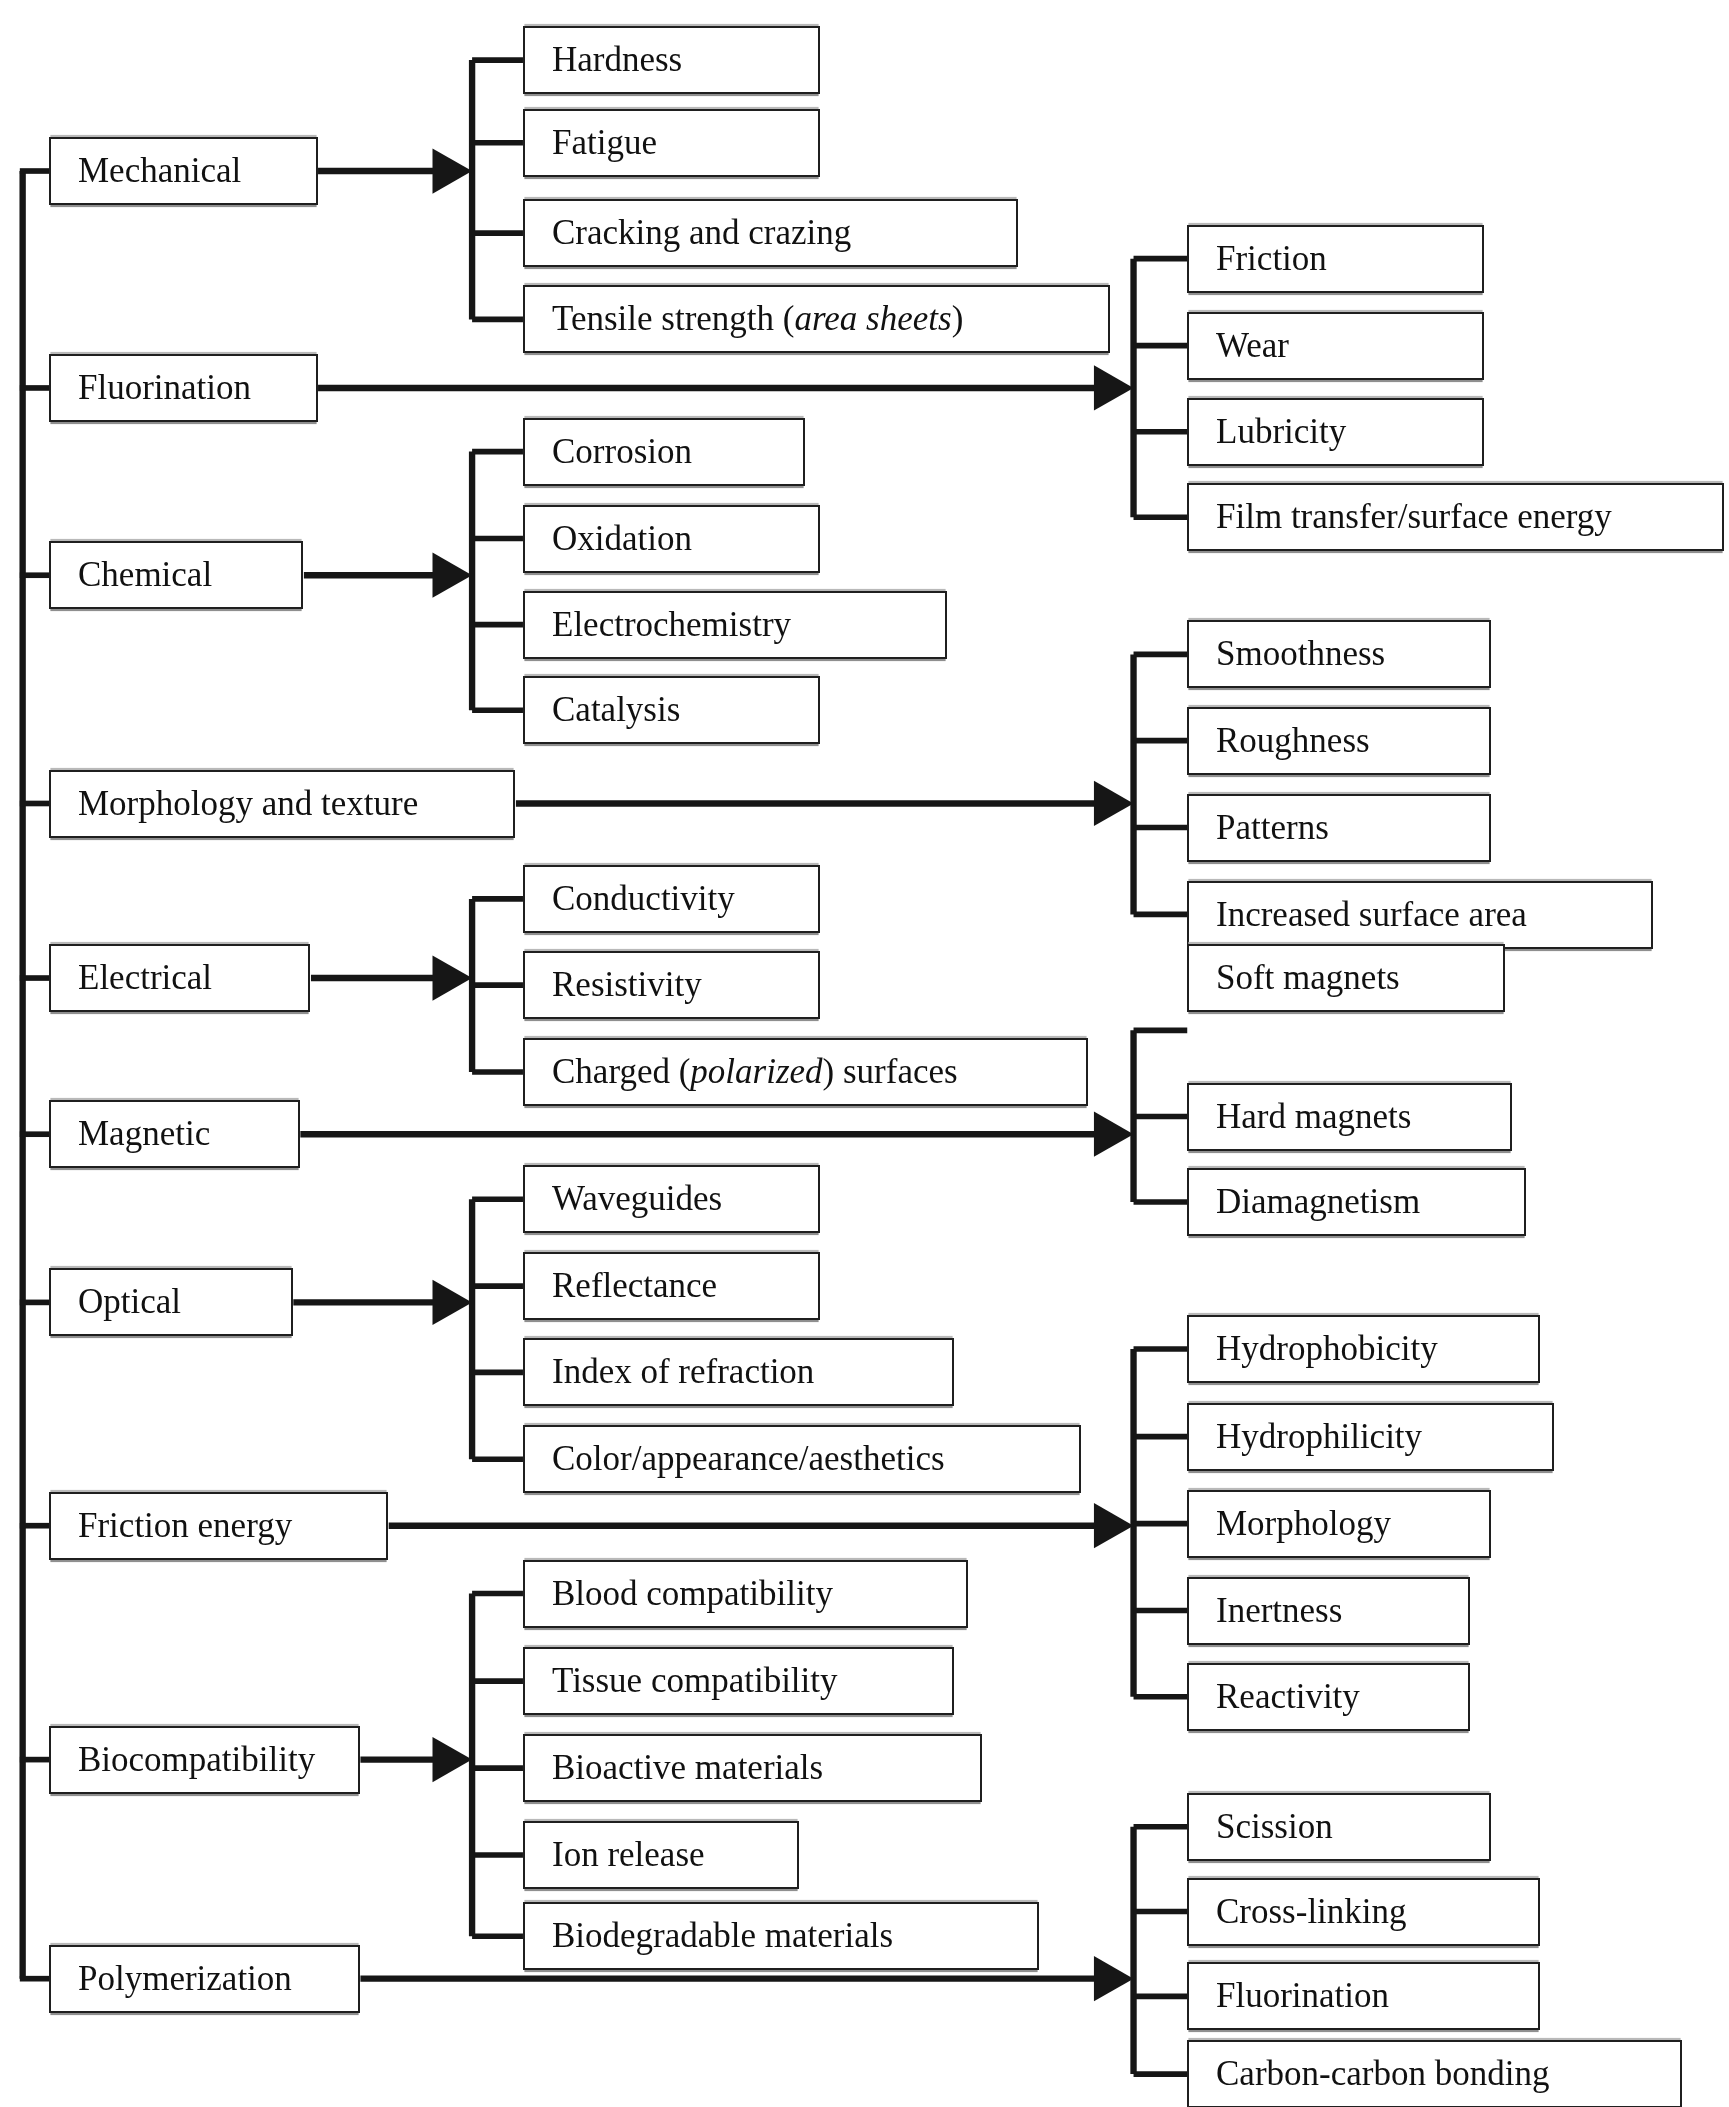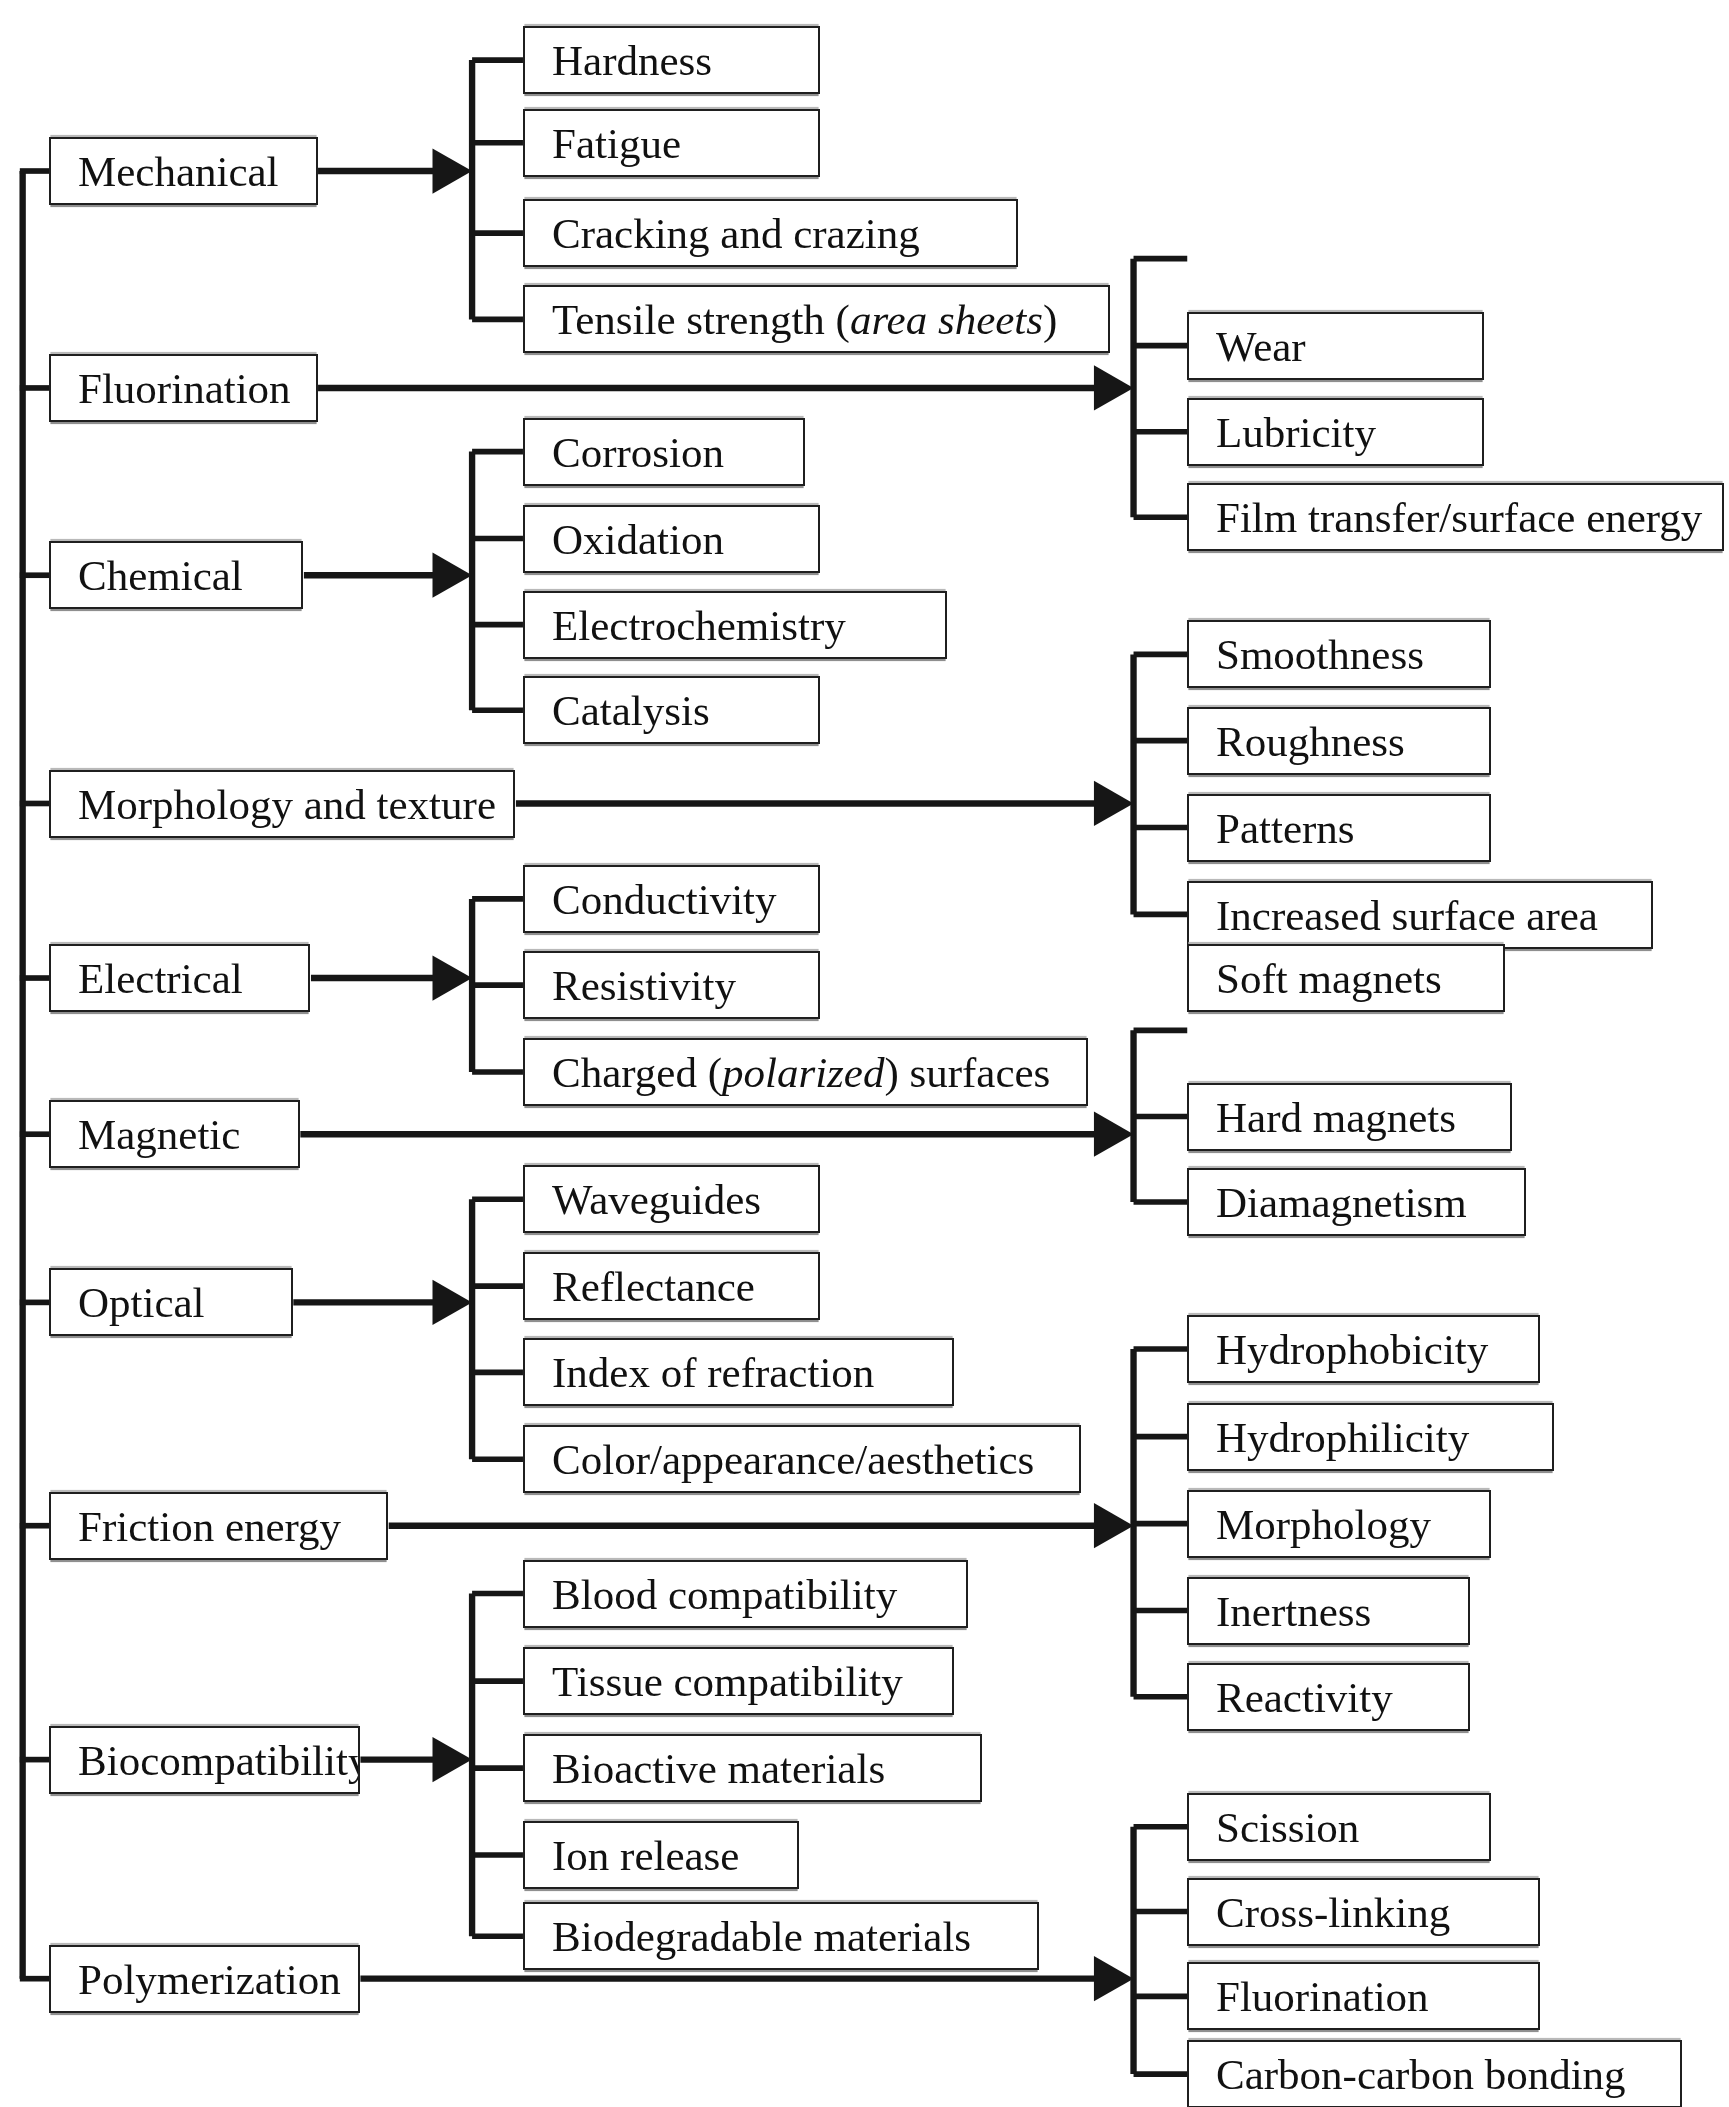--- a/index.html
+++ b/index.html
@@ -36,21 +36,21 @@
     position: absolute;
     box-sizing: border-box;
     height: 68px;
     background: #ffffff;
     border: 2.8px solid #1f1f1f;
     box-shadow: 0 -3.5px 0 -1.4px #b9b9b9, 0 3.5px 0 -1.4px #8f8f8f;
     display: flex;
     align-items: center;
     padding-left: 27px;
     padding-right: 11.3px;
-    font-size: 43px;
+    font-size: 35px;
     white-space: nowrap;
     overflow: hidden;
   }
   .box i { font-style: italic; }
 </style>
 </head>
 <body>
 
 <div id="canvas">
 
@@ -208,20 +208,23 @@
   <div class="box" style="left:523px;top:109px;width:297px">
       <span>Fatigue</span>
     </div>
   <div class="box" style="left:523px;top:199px;width:495px">
       <span>Cracking and crazing</span>
     </div>
   <div class="box" style="left:523px;top:285px;width:587px">
       <span><span>Tensile strength (</span><i>area sheets</i><span>)</span></span>
     </div>
 
+  <div class="box" style="left:1187px;top:225px;width:297px">
+      <span>Friction</span>
+    </div>
   <div class="box" style="left:1187px;top:312px;width:297px">
       <span>Wear</span>
     </div>
   <div class="box" style="left:1187px;top:398px;width:297px">
       <span>Lubricity</span>
     </div>
   <div class="box" style="left:1187px;top:483px;width:537px">
       <span>Film transfer/surface energy</span>
     </div>
 

